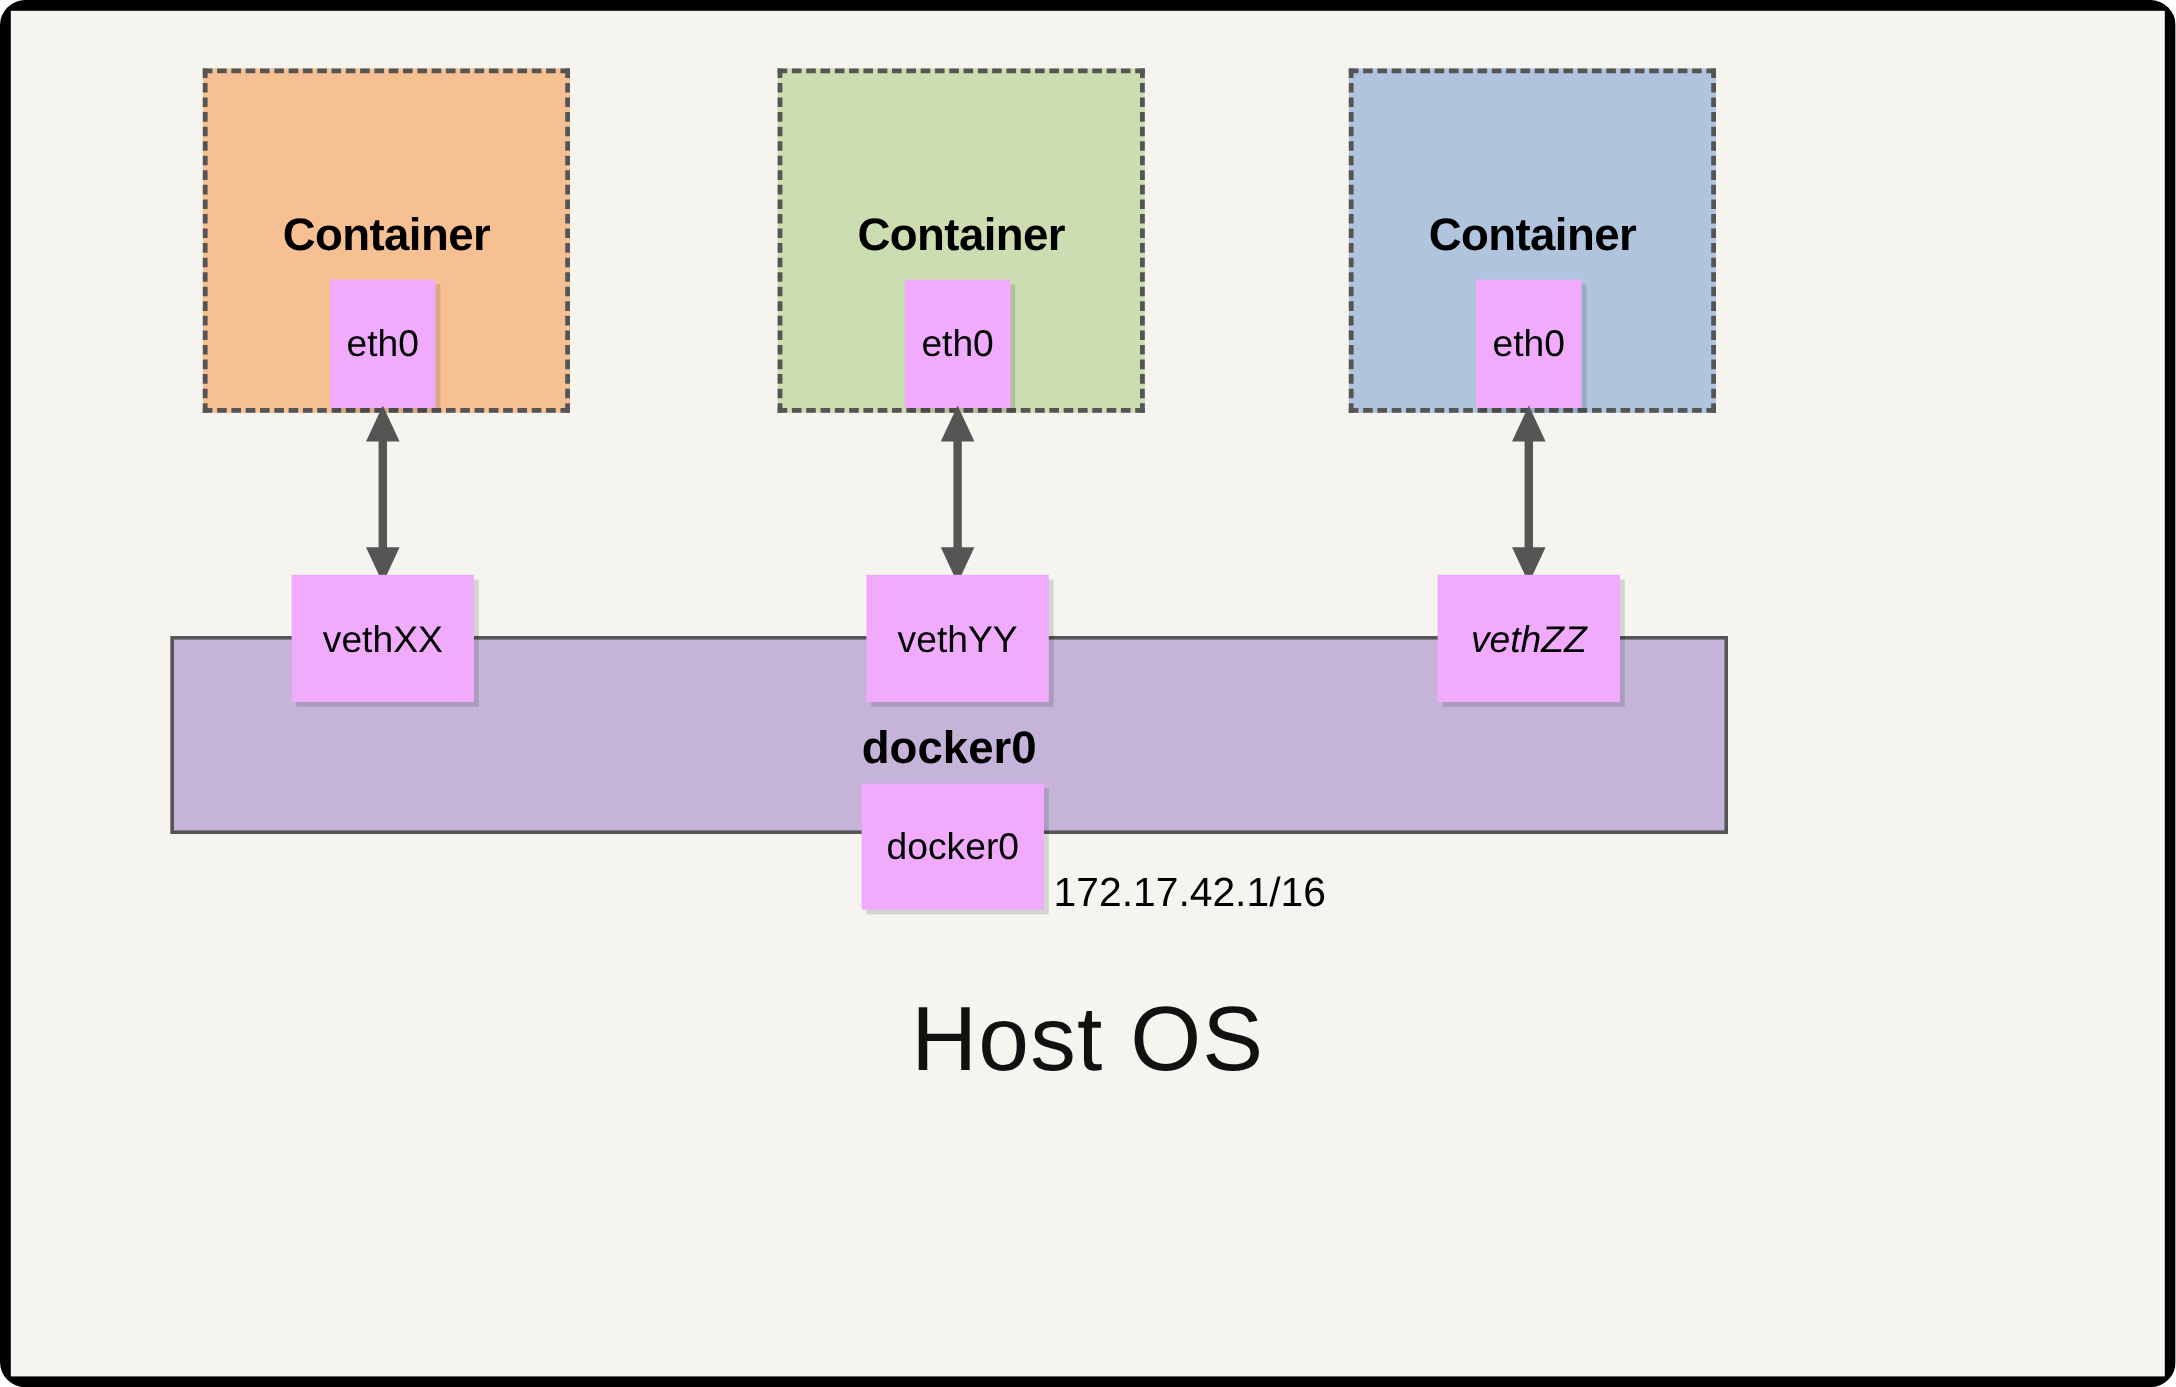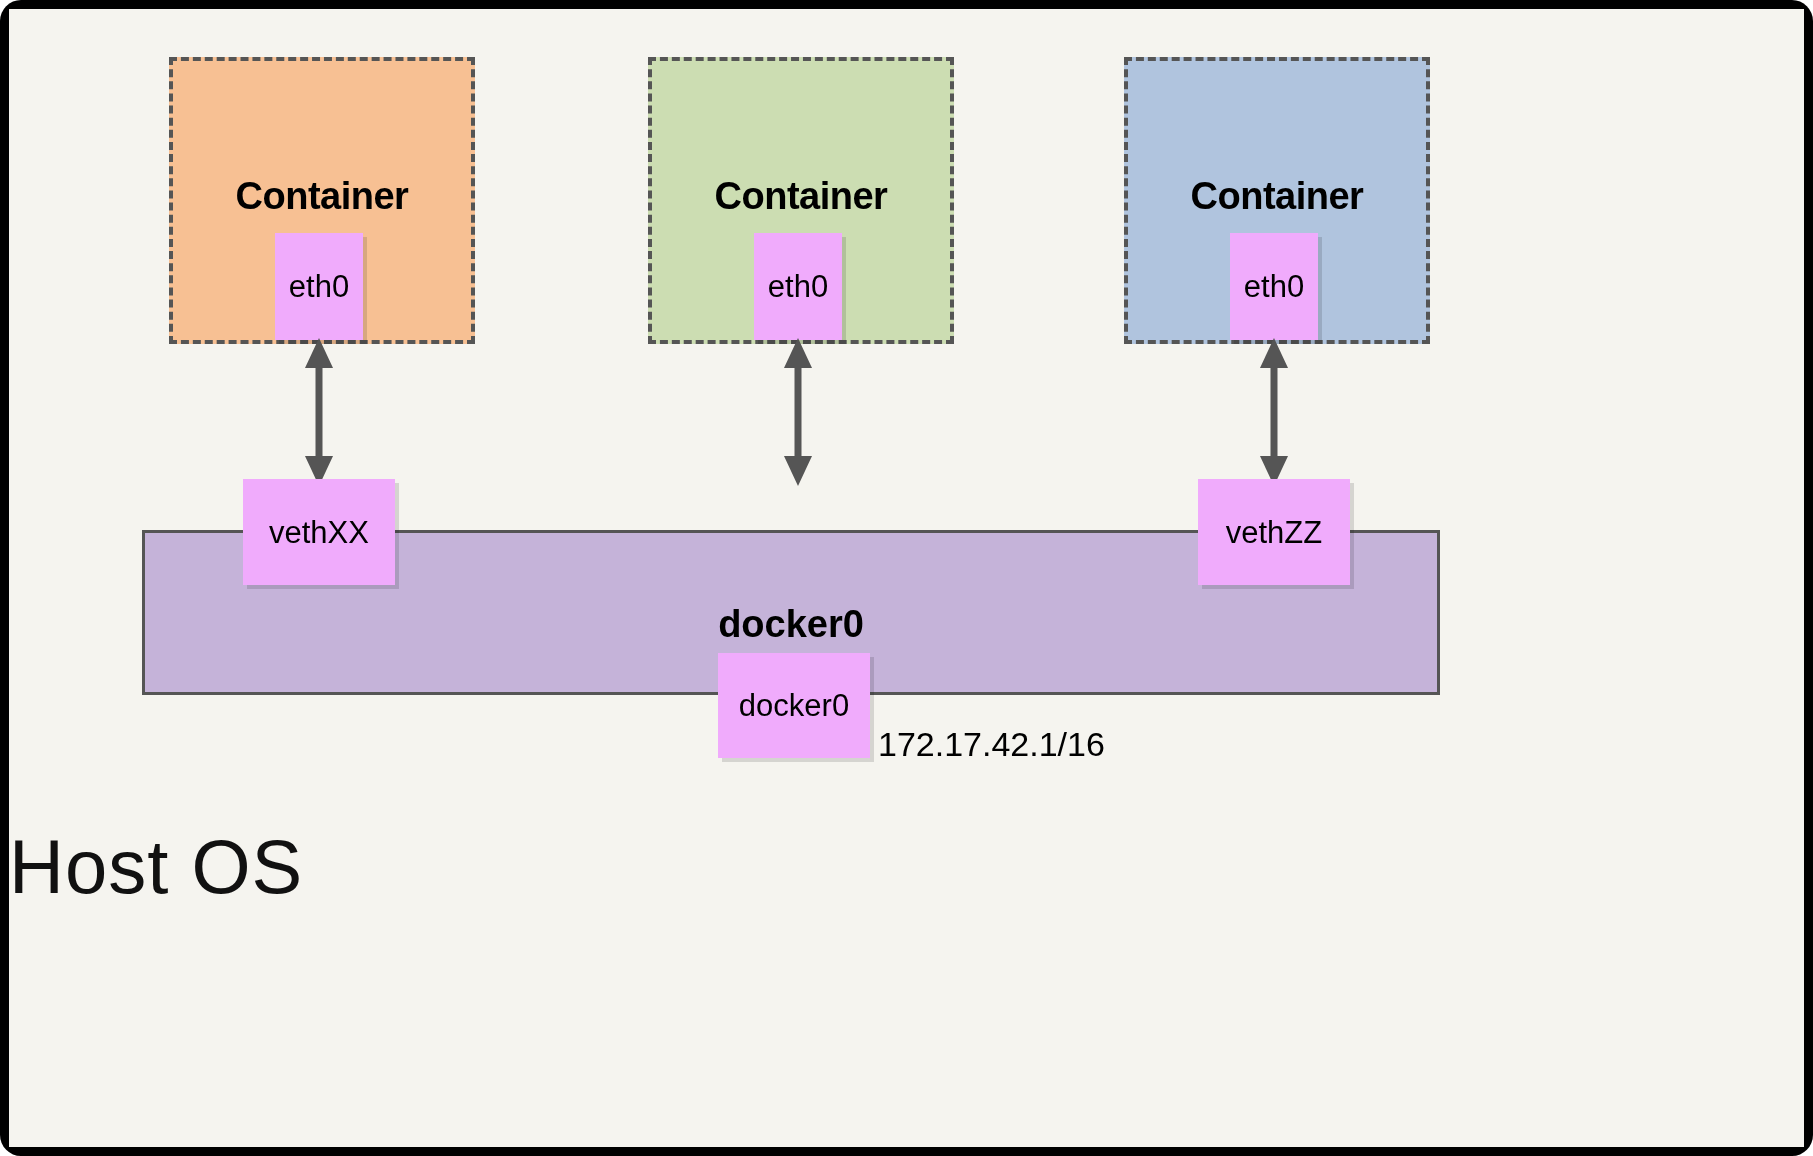--- a/index.html
+++ b/index.html
@@ -122,21 +122,21 @@
     white-space: nowrap;
     line-height: 1;
   }
 
   
   #host-os-label {
     position: absolute;
     left: 0;
     right: 0;
     top: 820px;
-    text-align: left;
+    text-align: center;
     font-size: 76px;
     font-weight: 300;
     color: #111111;
     letter-spacing: 1px;
     line-height: 1;
   }
 
   
   .arrow-svg {
     position: absolute;
@@ -191,21 +191,24 @@
       <polygon points="20,150 34,120 6,120" fill="#555555"></polygon>
     </svg>
 
     <div id="docker0-bar">
       <div id="docker0-bar-title">docker0</div>
     </div>
 
     <div class="note note-veth" style="left:234px;">
       <span class="note-label">vethXX</span>
     </div>
-    <div class="note note-veth" style="left:1189px;">
+    <div class="note note-veth" style="left:713px;">
+      <span class="note-label">vethYY</span>
+    </div>
+    <div class="note note-veth" style="left:1189px;font-style:italic;">
       <span class="note-label">vethZZ</span>
     </div>
 
     <div class="note note-docker0">
       <span class="note-label">docker0</span>
     </div>
 
     <div id="ip-label">172.17.42.1/16</div>
 
     <div id="host-os-label">Host OS</div>

